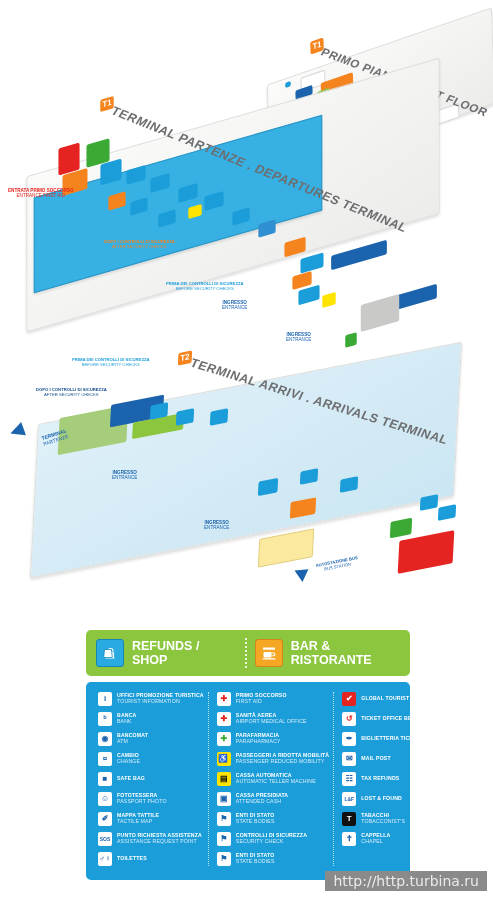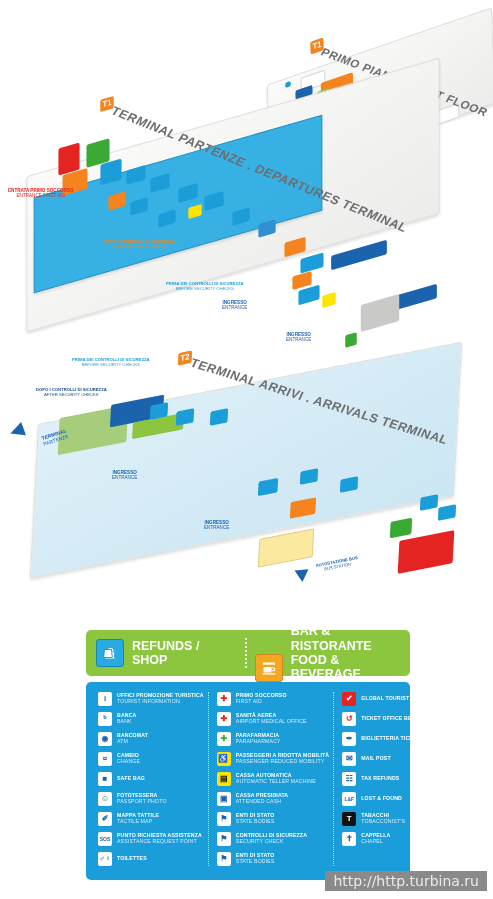--- a/index.html
+++ b/index.html
@@ -302,21 +302,20 @@
       <div class="lh-icon food">
         <svg width="18" height="18" viewBox="0 0 18 18" aria-hidden="true">
           <rect x="3" y="3.5" width="12" height="2.2" fill="#fff"></rect>
           <rect x="3.5" y="8" width="8" height="5.5" rx="1" fill="#fff"></rect>
           <path d="M11.5 9 h2 a1.4 1.4 0 0 1 0 2.8 h-2" fill="none" stroke="#fff" stroke-width="1.1"></path>
           <rect x="2.6" y="14.2" width="12.8" height="1.3" fill="#fff"></rect>
         </svg>
       </div>
       <div class="lh-text">
         <span>BAR &amp; RISTORANTE</span><br>
-        <span>FOOD &amp; BEVERAGE</span>
       </div>
     </div>
   </div>
 
   <div class="legend-body">
 
     <div class="lcol c1">
       <div class="lrow">
           <div class="lico">i</div>
           <div class="ltxt">

